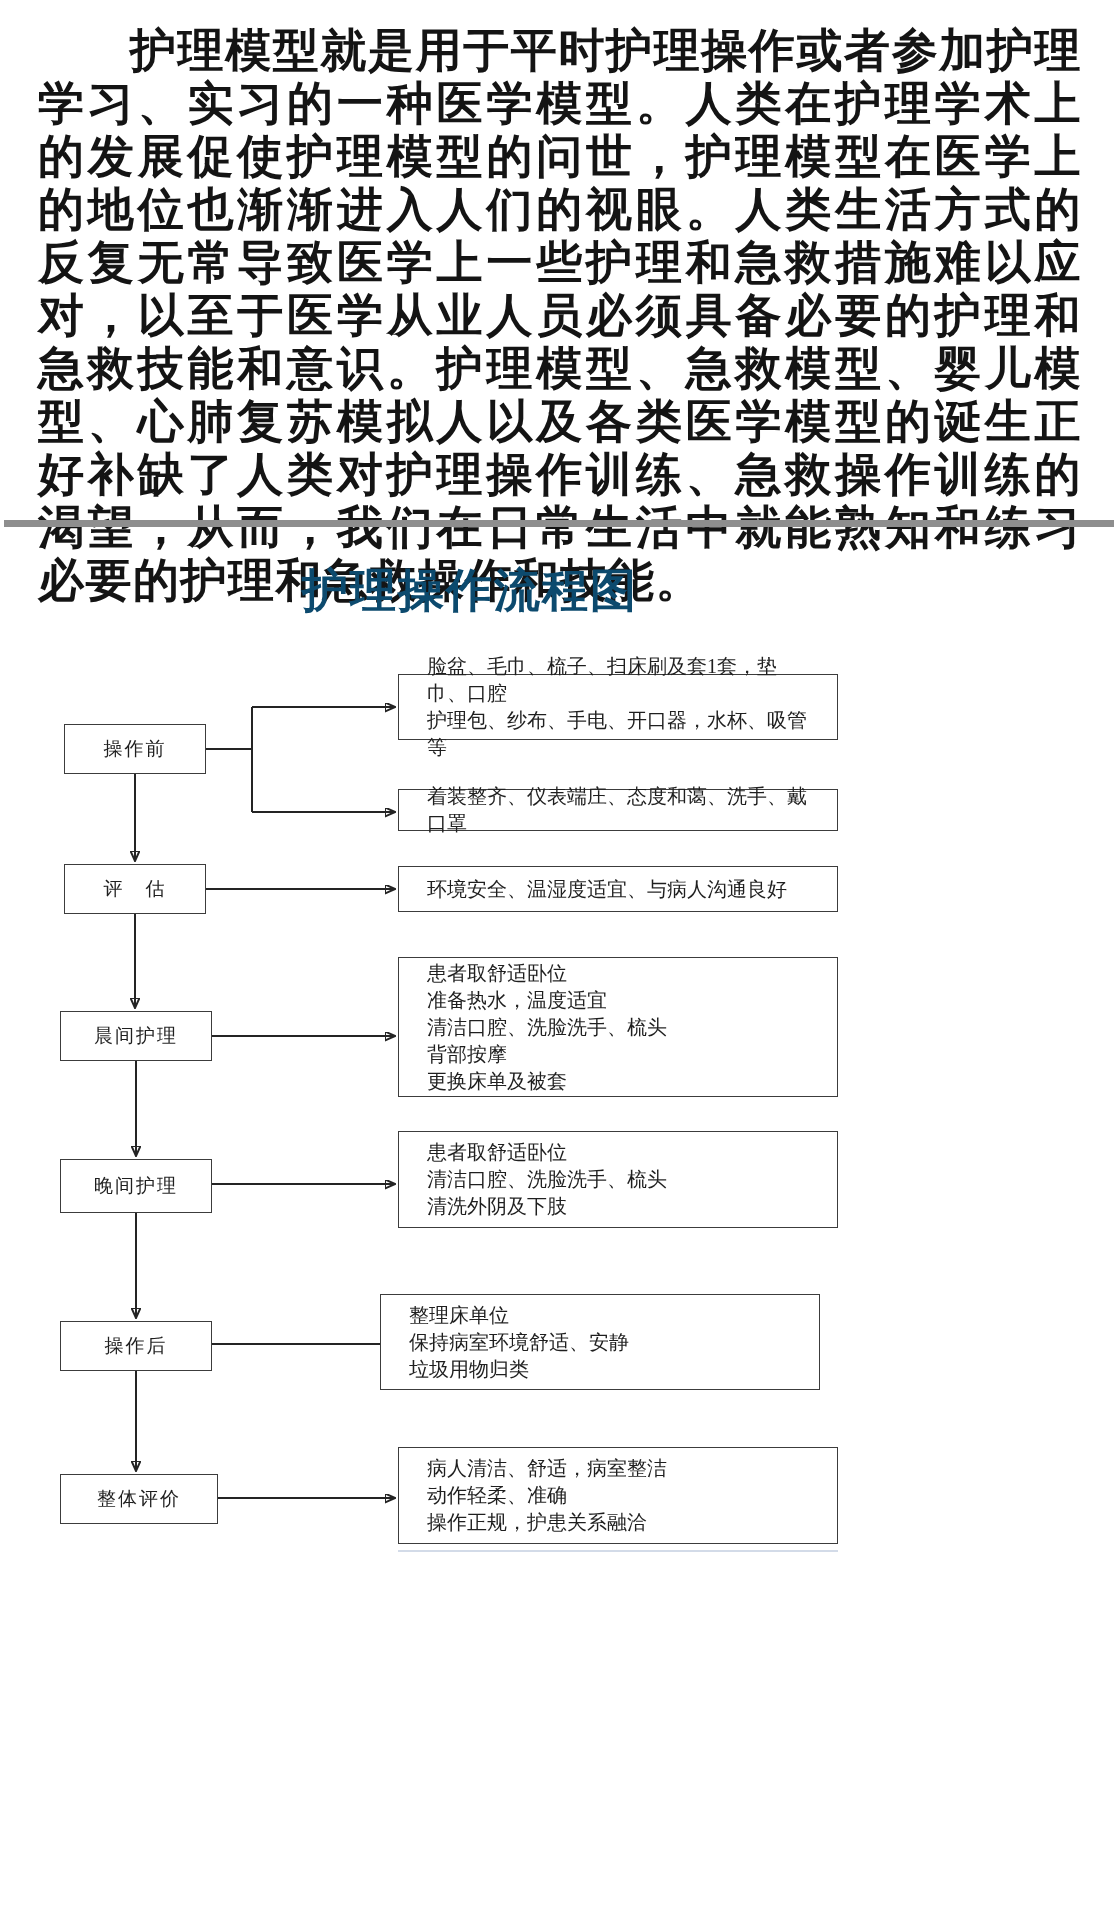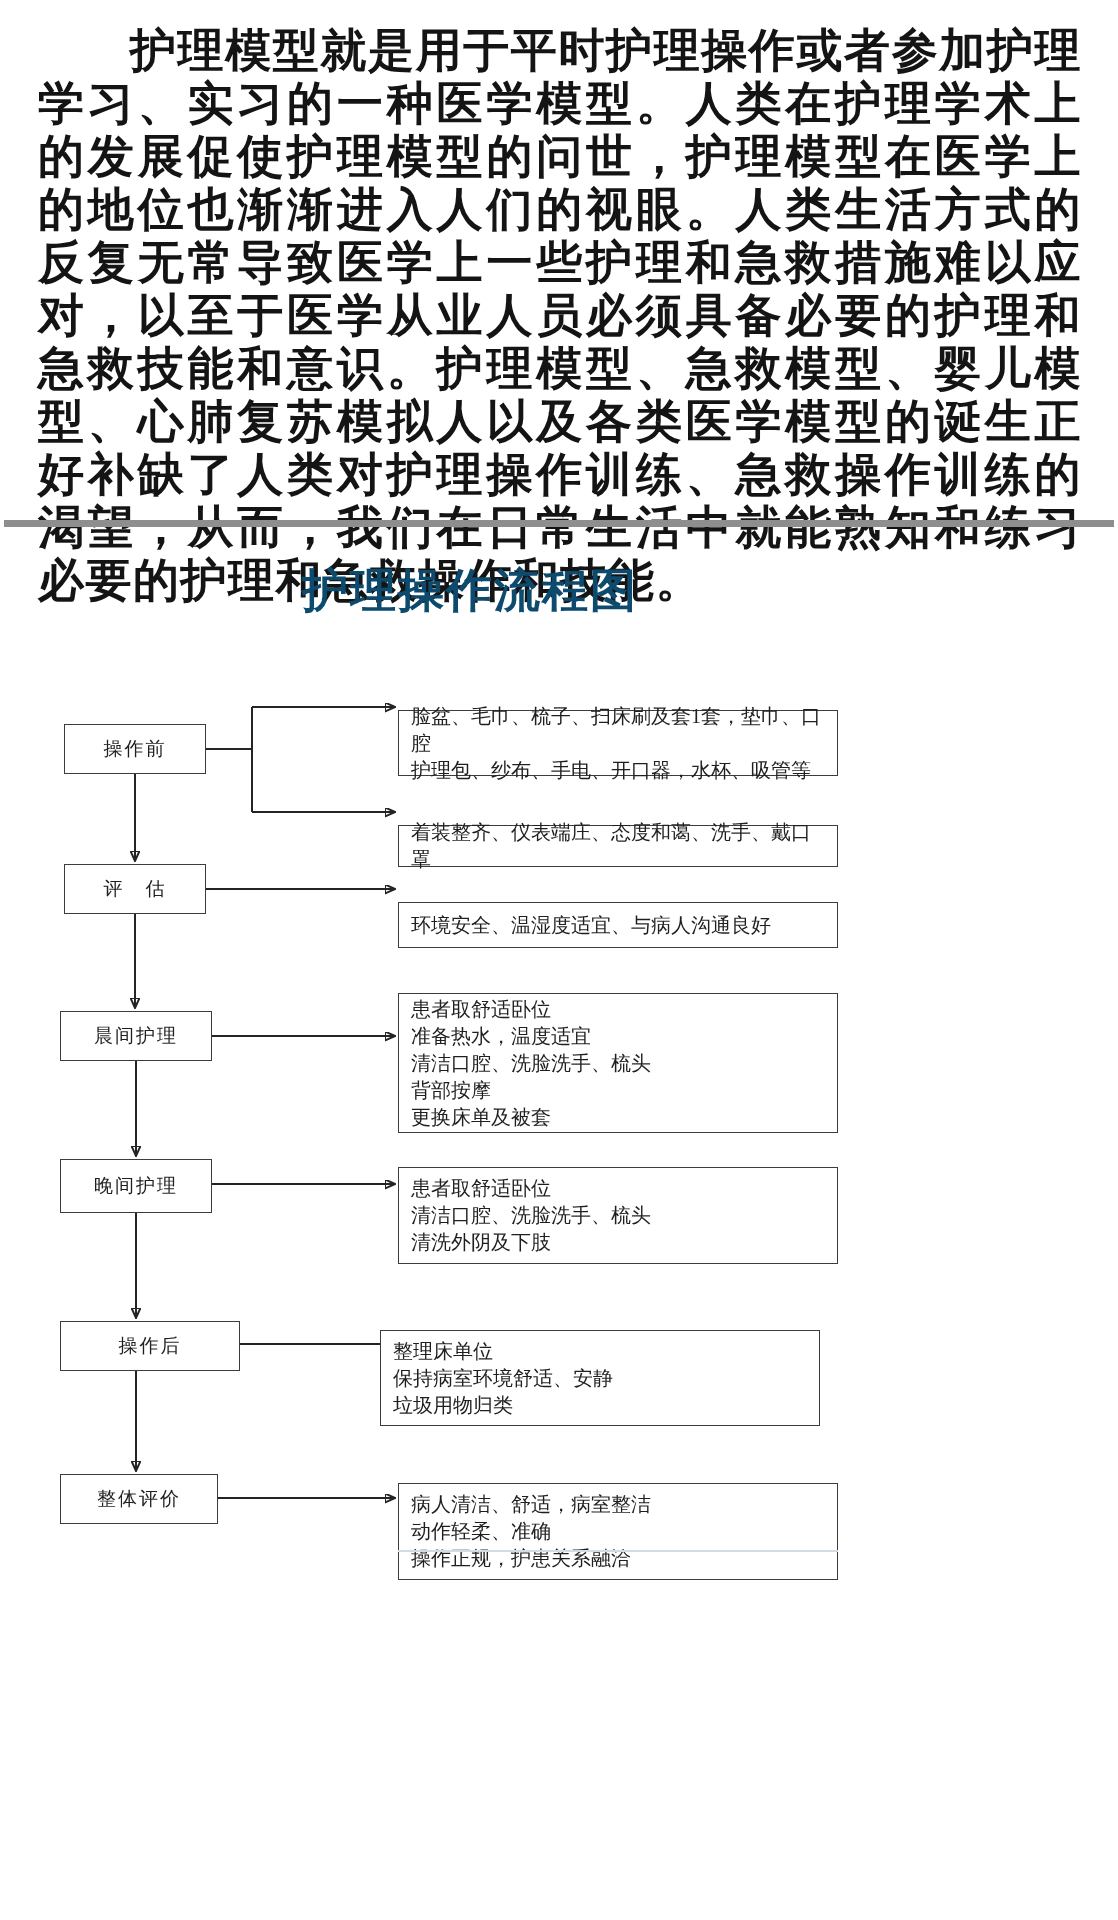--- a/index.html
+++ b/index.html
@@ -72,34 +72,33 @@
     display: flex;
     align-items: center;
     justify-content: center;
     font-size: 19px;
     letter-spacing: 2px;
     font-weight: 400;
   }
   .detail {
     font-size: 20px;
     line-height: 27px;
-    padding: 6px 12px;
+    padding: 6px 28px;
     white-space: pre-line;
     display: flex;
     flex-direction: column;
     justify-content: center;
-    margin-top: 36px;
   }
 
   
   #step-0 { left: 64px;  top: 724px;  width: 142px; height: 50px; }
   #step-1 { left: 64px;  top: 864px;  width: 142px; height: 50px; text-align: right; }
   #step-2 { left: 60px;  top: 1011px; width: 152px; height: 50px; }
   #step-3 { left: 60px;  top: 1159px; width: 152px; height: 54px; font-family: Liberation Mono, monospace; }
-  #step-4 { left: 60px;  top: 1321px; width: 180px; height: 50px; }
+  #step-4 { left: 60px;  top: 1321px; width: 152px; height: 50px; }
   #step-5 { left: 60px;  top: 1474px; width: 158px; height: 50px; }
 
   
   #detail-0 { left: 398px; top: 674px;  width: 440px; height: 66px;  }
   #detail-1 { left: 398px; top: 789px;  width: 440px; height: 42px;  }
   #detail-2 { left: 398px; top: 866px;  width: 440px; height: 46px;  }
   #detail-3 { left: 398px; top: 957px;  width: 440px; height: 140px; }
   #detail-4 { left: 398px; top: 1131px; width: 440px; height: 97px;  }
   #detail-5 { left: 380px; top: 1294px; width: 440px; height: 96px;  }
   #detail-6 { left: 398px; top: 1447px; width: 440px; height: 97px;  }

